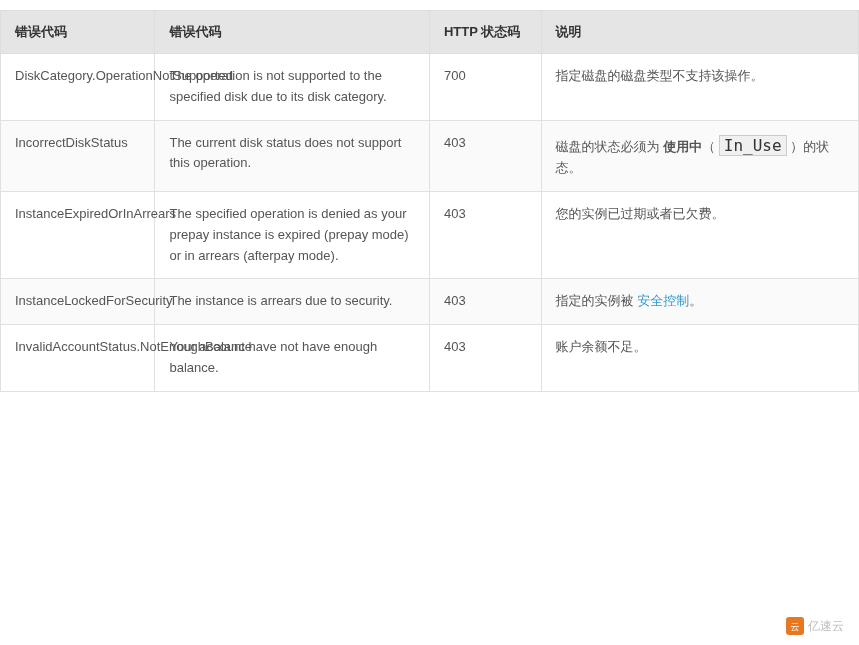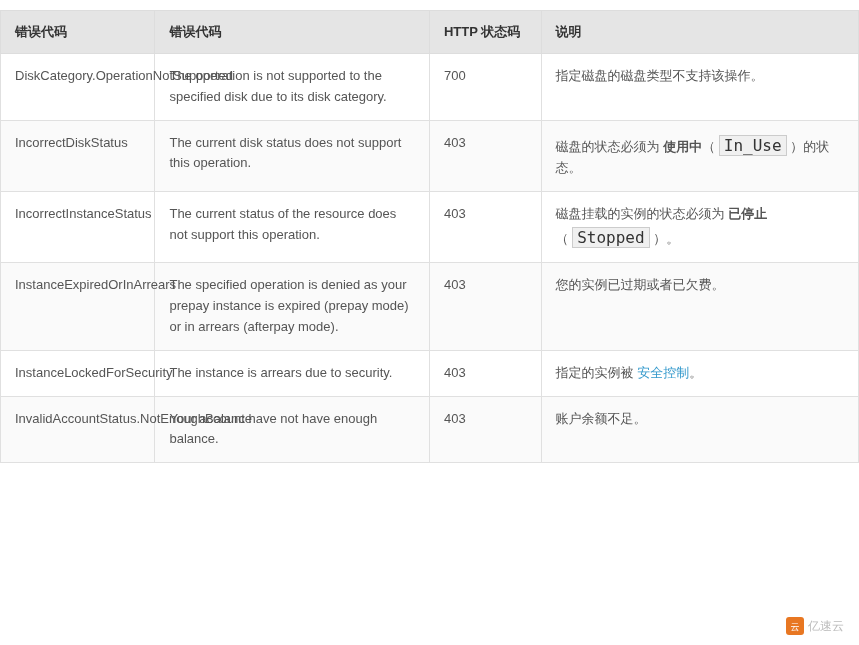--- a/index.html
+++ b/index.html
@@ -105,26 +105,20 @@
           <td>700</td>
           <td>指定磁盘的磁盘类型不支持该操作。</td>
         </tr>
         <tr>
           <td>IncorrectDiskStatus</td>
           <td>The current disk status does not support this operation.</td>
           <td>403</td>
           <td>磁盘的状态必须为 <b>使用中</b>（ <span class="code-inline">In_Use</span> ）的状态。</td>
         </tr>
         <tr>
-          <td>IncorrectInstanceStatus</td>
-          <td>The current status of the resource does not support this operation.</td>
-          <td>403</td>
-          <td>磁盘挂载的实例的状态必须为 <b>已停止</b><br>（ <span class="code-inline">Stopped</span> ）。</td>
-        </tr>
-        <tr>
           <td>InstanceExpiredOrInArrears</td>
           <td>The specified operation is denied as your prepay instance is expired (prepay mode) or in arrears (afterpay mode).</td>
           <td>403</td>
           <td>您的实例已过期或者已欠费。</td>
         </tr>
         <tr>
           <td>InstanceLockedForSecurity</td>
           <td>The instance is arrears due to security.</td>
           <td>403</td>
           <td>指定的实例被 <a class="link-blue" href="#">安全控制</a>。</td>

